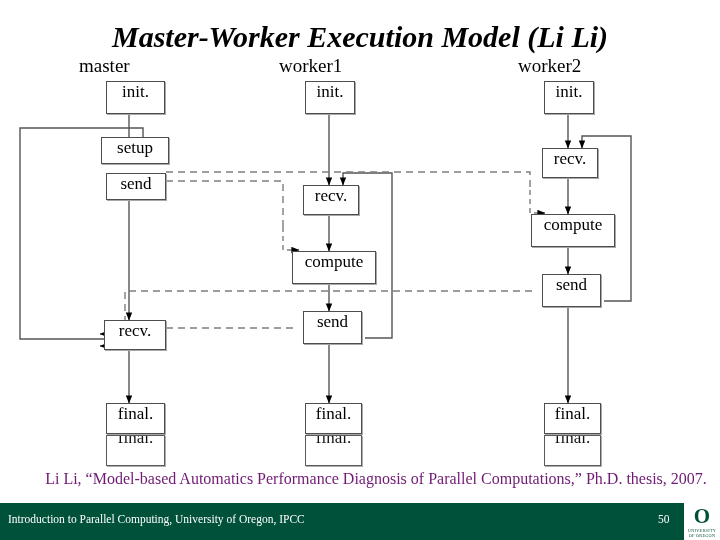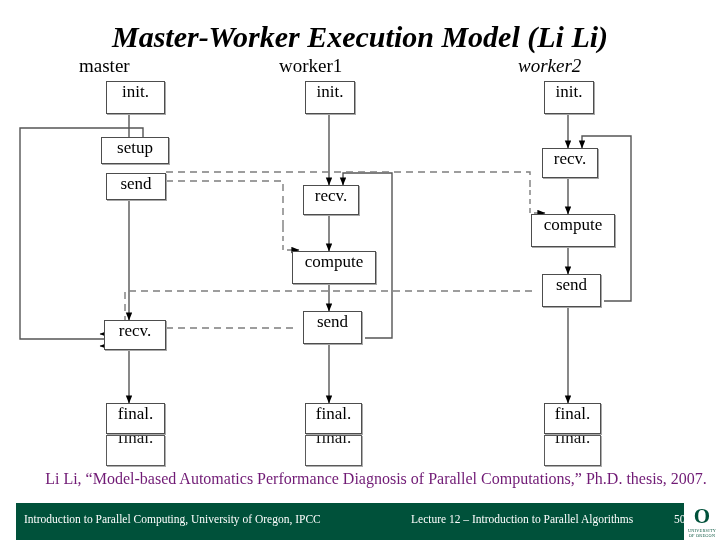--- a/index.html
+++ b/index.html
@@ -39,21 +39,21 @@
   .wires{position:absolute;left:0;top:0;width:720px;height:410px;}
 
   
   .citation{
     position:absolute;left:16px;top:470px;width:720px;text-align:center;
     font-size:16px;color:#701a75;white-space:nowrap;
   }
 
   
   .footer{
-    position:absolute;left:16px;top:503px;width:684px;height:37px;
+    position:absolute;left:0;top:503px;width:684px;height:37px;
     background:#00513a;color:#ffffff;
   }
   .footer .f-left{
     position:absolute;left:8px;top:10px;font-size:11.5px;white-space:nowrap;
   }
   .footer .f-mid{
     position:absolute;left:395px;top:10px;font-size:11.5px;white-space:nowrap;
   }
   .footer .f-page{
     position:absolute;left:658px;top:10px;font-size:11.5px;white-space:nowrap;
@@ -130,21 +130,21 @@
       <g stroke="#7d7d7d" stroke-width="1.4" fill="none" stroke-dasharray="5,4">
         <path d="M530,135 L530,158 L545,158" marker-end="url(#ah)"></path>
         <path d="M283,172 L283,195 L299,195" marker-end="url(#ah)"></path>
         <path d="M125,275 L125,279 L100,279" marker-end="url(#ah)"></path>
         <path d="M160,285 L160,291 L100,291" marker-end="url(#ah)"></path>
       </g>
     </svg>
 
     <div class="colhdr" style="left:79px;top:0px;width:100px;">master</div>
     <div class="colhdr" style="left:279px;top:0px;width:100px;">worker1</div>
-    <div class="colhdr" style="left:518px;top:0px;width:100px;font-style:italic;">worker2</div>
+    <div class="colhdr" style="left:518px;top:0px;width:100px;">worker2</div>
 
     <div class="box" style="left:106px;top:26px;width:59px;height:33px;">
       <span class="lbl">init.</span>
     </div>
     <div class="box" style="left:101px;top:82px;width:68px;height:27px;">
       <span class="lbl">setup</span>
     </div>
     <div class="box" style="left:106px;top:118px;width:60px;height:27px;">
       <span class="lbl">send</span>
     </div>
@@ -195,21 +195,20 @@
     <div class="box ghost" style="left:544px;top:380px;width:57px;height:31px;">
       <span class="lbl">final.</span>
     </div>
 
   </div>
 
   <div class="citation">Li Li, “Model-based Automatics Performance Diagnosis of Parallel Computations,” Ph.D. thesis, 2007.</div>
 
   <div class="footer">
     <div class="f-left">Introduction to Parallel Computing, University of Oregon, IPCC</div>
-    <div class="f-mid">Lecture 12 – Introduction to Parallel Algorithms</div>
     <div class="f-page">50</div>
   </div>
 
   <div class="logo">
     <div class="o">O</div>
     <div class="l1">UNIVERSITY</div>
     <div class="l2">OF OREGON</div>
   </div>
 
 </div>

